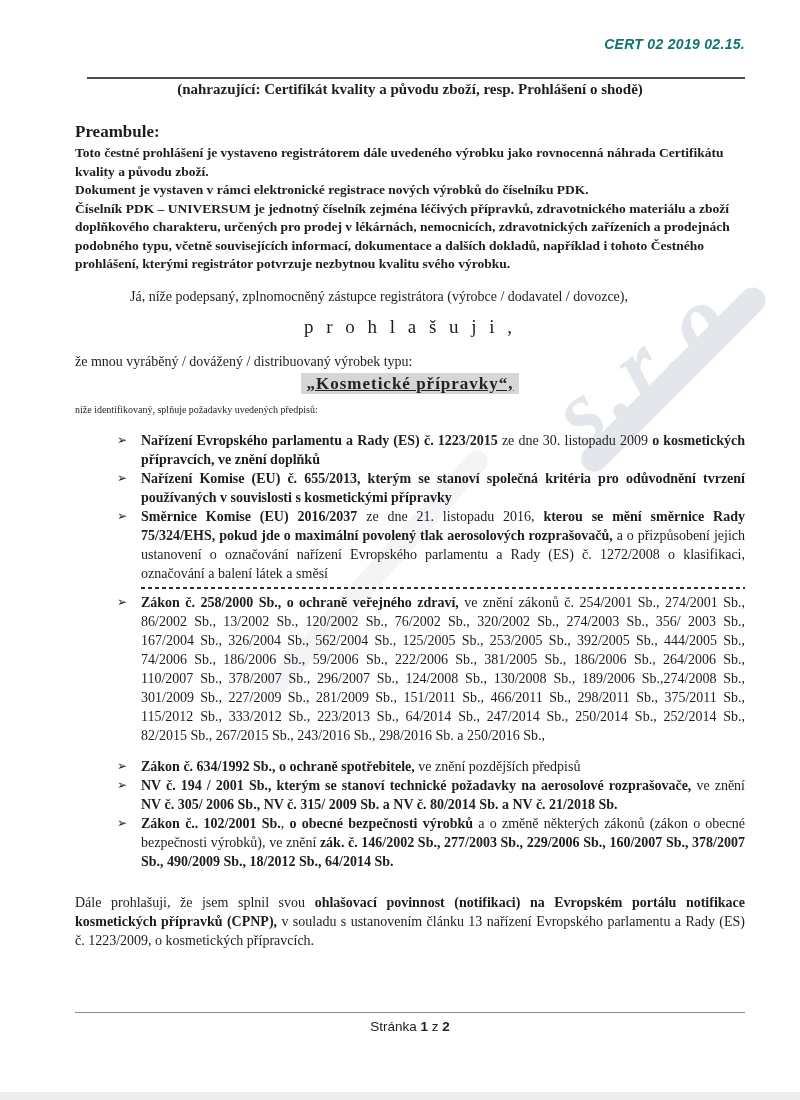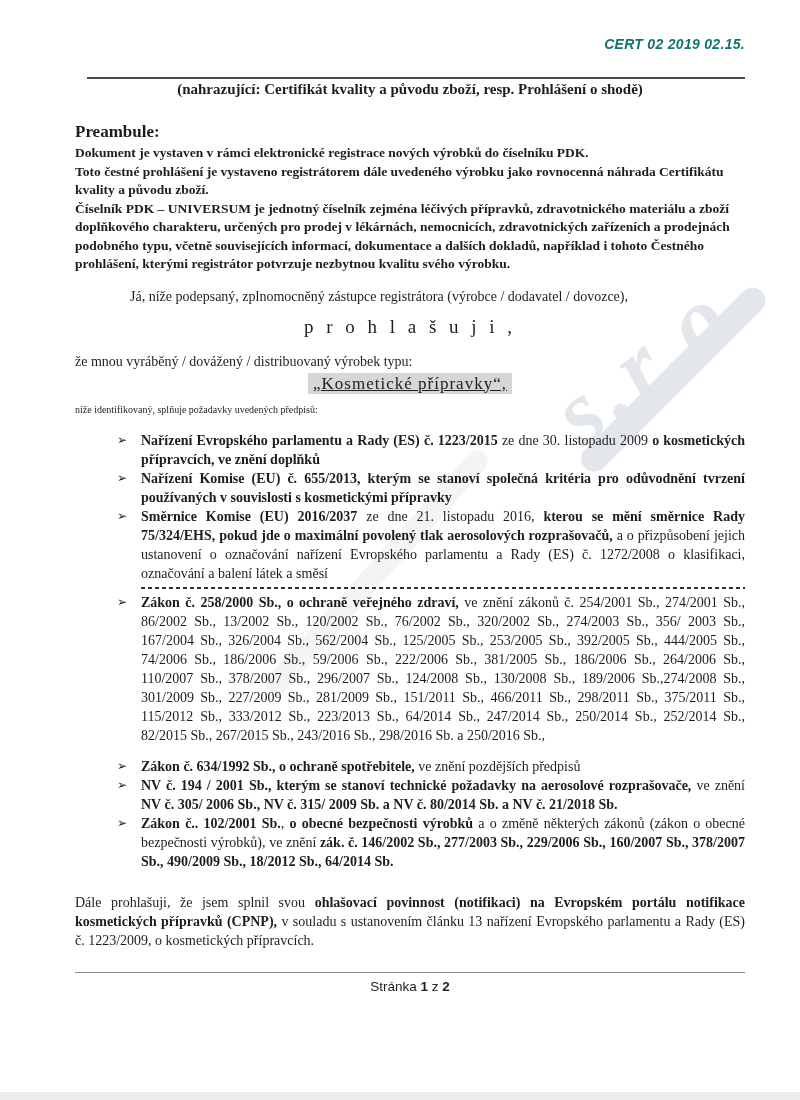--- a/index.html
+++ b/index.html
@@ -48,41 +48,41 @@
   .preamble-heading{font-size:17px;font-weight:bold;margin:24px 0 2px;}
   .preamble-p{font-weight:bold;font-size:13.5px;line-height:18.5px;margin:0;}
 
   .intro-p{margin:13px 0 0;font-size:14px;line-height:19px;text-indent:55px;}
   .declare-p{
     text-align:center;font-weight:normal;font-size:19px;letter-spacing:4px;margin:10px 0 0;
   }
   .product-intro{font-size:14px;line-height:19px;margin:14px 0 0;}
   .product-line{text-align:center;margin:3px 0 0;}
   .product-hl{
-    background:#d6d6d6;font-weight:normal;font-size:17px;letter-spacing:1px;
+    background:#d6d6d6;font-weight:bold;font-size:17px;letter-spacing:1px;
     text-decoration:underline;padding:1px 5px;color:#222;
   }
   .compliance-p{font-size:10px;line-height:19px;margin:6px 0 0;}
 
   .reg-list{margin:12px 0 0;}
   .reg-item{display:flex;align-items:flex-start;}
   .reg-item.gap-top{margin-top:12px;}
   .bullet{
     flex:none;width:24px;margin-left:42px;font-size:12px;line-height:19px;
     font-family:"DejaVu Sans","Liberation Sans",sans-serif;color:#222;
   }
   .reg-text{flex:1;font-size:14px;line-height:19px;text-align:justify;}
   .dashed-sep{
     height:2px;margin:4px 0 4px 66px;
     background:repeating-linear-gradient(90deg,#2e2e2e 0 4px,transparent 4px 7px);
   }
 
   .closing-p{margin:22px 0 0;font-size:14px;line-height:19px;text-align:justify;}
 
-  .footer{position:absolute;left:75px;right:55px;top:972px;z-index:2;}
+  .footer{position:absolute;left:75px;right:55px;top:1012px;z-index:2;}
   .footer-rule{border:none;border-top:1.5px solid #8a8a8a;margin:0;}
   .footer-text{
     text-align:center;margin-top:6px;font-size:13.5px;color:#222;
     font-family:"Liberation Sans","DejaVu Sans",sans-serif;
   }
   .bottom-strip{
     position:absolute;left:0;right:0;bottom:0;height:8px;background:#ececec;z-index:3;
   }
 </style>
 </head>
@@ -97,22 +97,22 @@
 
   <div class="content">
 
     <span class="cert-ref">CERT 02 2019 02.15.</span>
 
     <hr class="top-rule">
 
     <div class="doc-subtitle">(nahrazující: Certifikát kvality a původu zboží, resp. Prohlášení o shodě)</div>
 
     <h2 class="preamble-heading">Preambule:</h2>
+    <p class="preamble-p">Toto čestné prohlášení je vystaveno registrátorem dále uvedeného výrobku jako rovnocenná náhrada Certifikátu kvality a původu zboží.</p>
     <p class="preamble-p">Dokument je vystaven v rámci elektronické registrace nových výrobků do číselníku PDK.</p>
-    <p class="preamble-p">Toto čestné prohlášení je vystaveno registrátorem dále uvedeného výrobku jako rovnocenná náhrada Certifikátu kvality a původu zboží.</p>
     <p class="preamble-p">Číselník PDK – UNIVERSUM je jednotný číselník zejména léčivých přípravků, zdravotnického materiálu a zboží doplňkového charakteru, určených pro prodej v lékárnách, nemocnicích, zdravotnických zařízeních a prodejnách podobného typu, včetně souvisejících informací, dokumentace a dalších dokladů, například i tohoto Čestného prohlášení, kterými registrátor potvrzuje nezbytnou kvalitu svého výrobku.</p>
 
     <p class="intro-p">Já, níže podepsaný, zplnomocněný zástupce registrátora (výrobce / dodavatel / dovozce),</p>
     <p class="declare-p">p r o h l a š u j i ,</p>
     <p class="product-intro">že mnou vyráběný / dovážený / distribuovaný výrobek typu:</p>
     <p class="product-line">
       <span class="product-hl">„Kosmetické přípravky“,</span>
     </p>
     <p class="compliance-p">níže identifikovaný, splňuje požadavky uvedených předpisů:</p>
 

